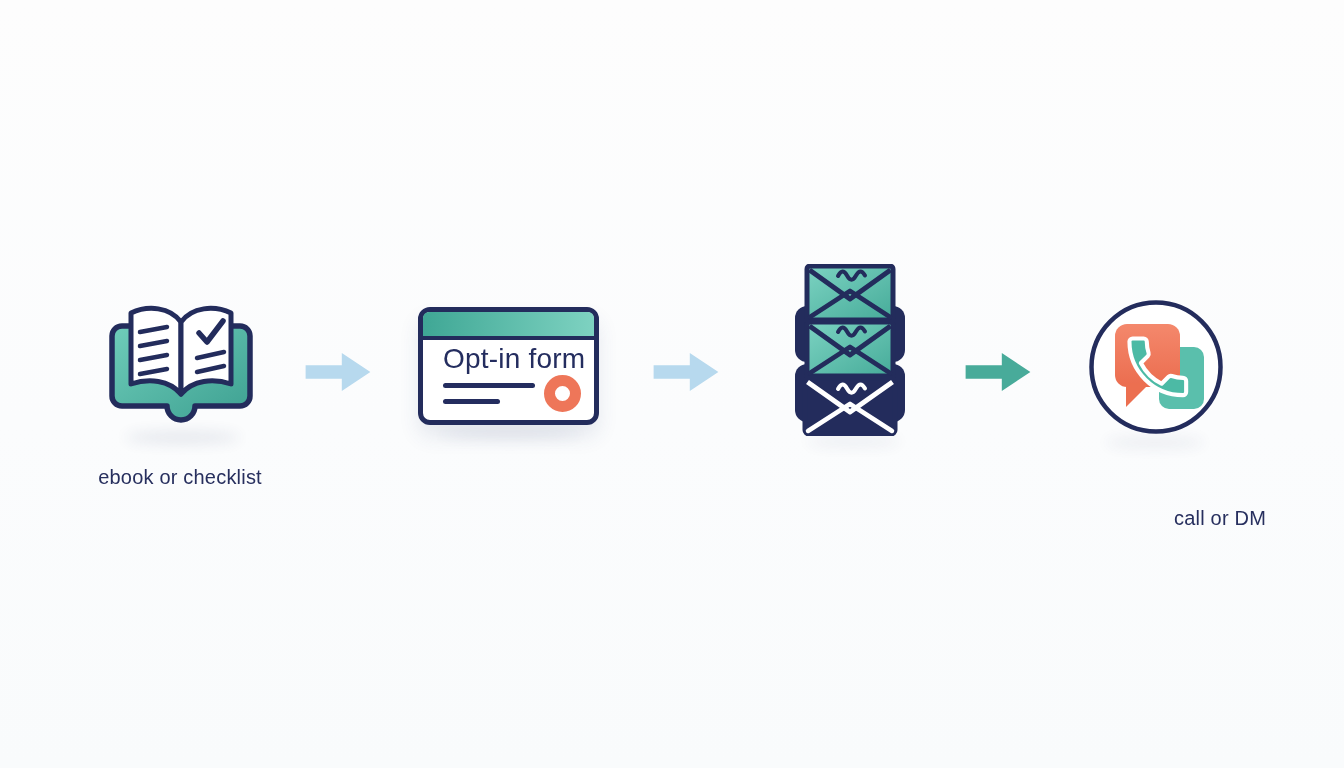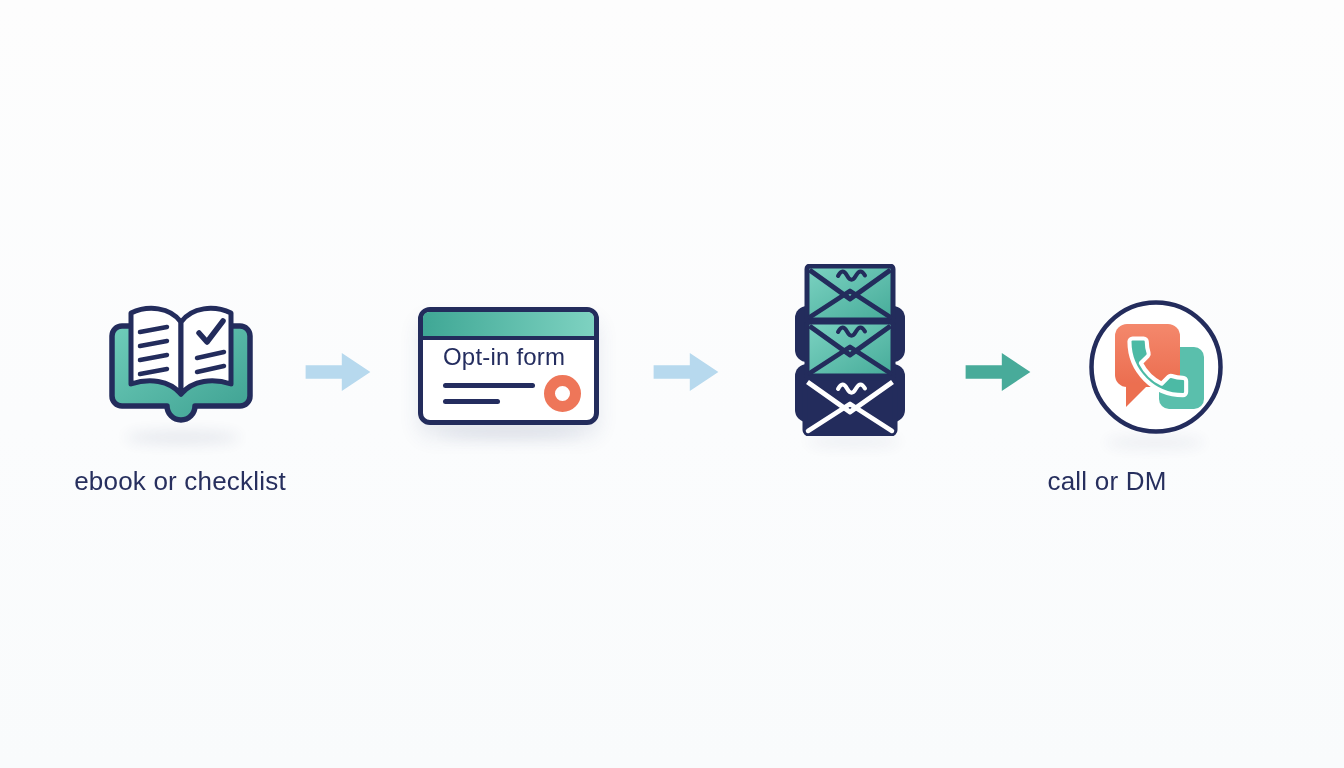--- a/index.html
+++ b/index.html
@@ -9,35 +9,35 @@
     font-family:"Liberation Sans", sans-serif;
   }
   .icon{position:absolute;}
   .icon-book{left:106px;top:294px;width:150px;height:138px;}
   .icon-card{left:418px;top:307px;width:181px;height:118px;
     background:#ffffff;border:5px solid #232c5c;border-radius:12px;box-sizing:border-box;
     box-shadow:0 12px 20px rgba(45,65,115,0.10);}
   .card-header{position:absolute;left:0;top:0;right:0;height:24px;
     background:linear-gradient(90deg,#3fa795 0%,#7ed2c1 100%);
     border-bottom:4.5px solid #232c5c;border-radius:6px 6px 0 0;}
-  .card-title{position:absolute;left:20px;top:31px;font-size:24px;font-weight:500;
+  .card-title{position:absolute;left:20px;top:31px;font-size:28px;font-weight:500;
     color:#242d5f;letter-spacing:0.2px;white-space:nowrap;}
   .fline{position:absolute;background:#242d5f;border-radius:3px;}
   .fline-1{left:20px;top:71px;width:92px;height:5px;}
   .fline-2{left:20px;top:87px;width:57px;height:4.5px;}
   .donut{position:absolute;left:121px;top:63px;width:37px;height:37px;border-radius:50%;
     border:11px solid #ee7659;background:#ffffff;box-sizing:border-box;
     box-shadow:inset 0 2px 2px rgba(255,255,255,0.35);}
   .icon-env{left:794px;top:264px;width:112px;height:172px;}
   .icon-phone{left:1086px;top:297px;width:140px;height:140px;}
   .arrow{position:absolute;top:352px;width:68px;height:40px;}
   .arrow-1{left:304px;} .arrow-2{left:652px;} .arrow-3{left:964px;}
-  .label{position:absolute;top:466px;transform:translateX(-50%);font-size:26px;
+  .label{position:absolute;top:466px;transform:translateX(-50%);font-size:20px;
     font-weight:500;color:#272f5e;letter-spacing:0.2px;white-space:nowrap;}
-  .label-1{left:180px;} .label-3{left:850px;} .label-4{left:1107px;}
+  .label-1{left:180px;} .label-3{left:850px;} .label-4{left:1220px;margin-top:41px;}
   .shadow{position:absolute;background:#2b3a66;filter:blur(7px);border-radius:50%;}
   .shadow-1{left:125px;top:431px;width:115px;height:13px;opacity:0.10;}
   .shadow-2{left:440px;top:428px;width:140px;height:12px;opacity:0.07;}
   .shadow-3{left:806px;top:436px;width:95px;height:11px;opacity:0.07;}
   .shadow-4{left:1105px;top:437px;width:100px;height:11px;opacity:0.08;}
 </style>
 </head>
 <body>
 
 <div class="canvas">

